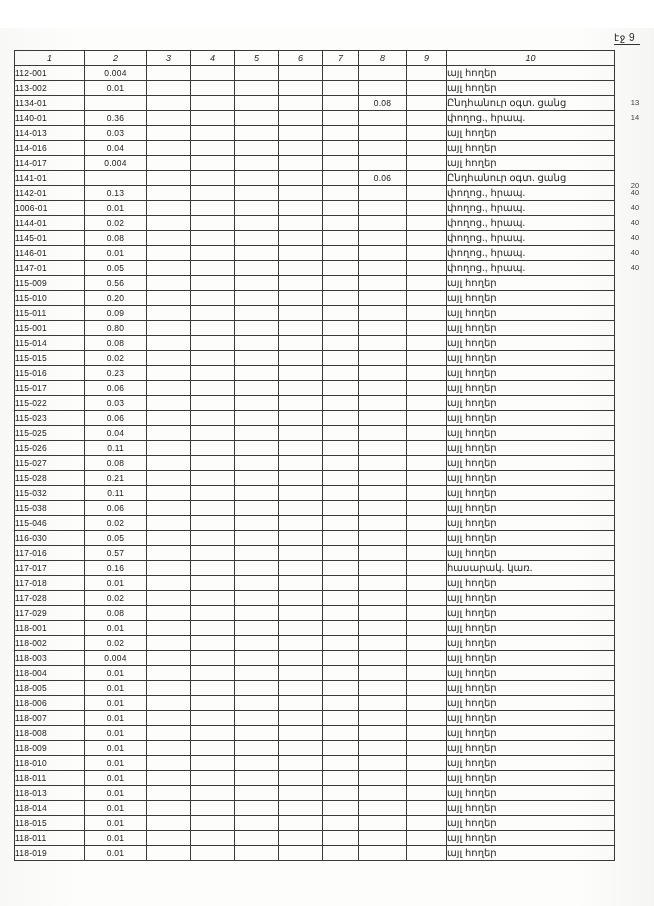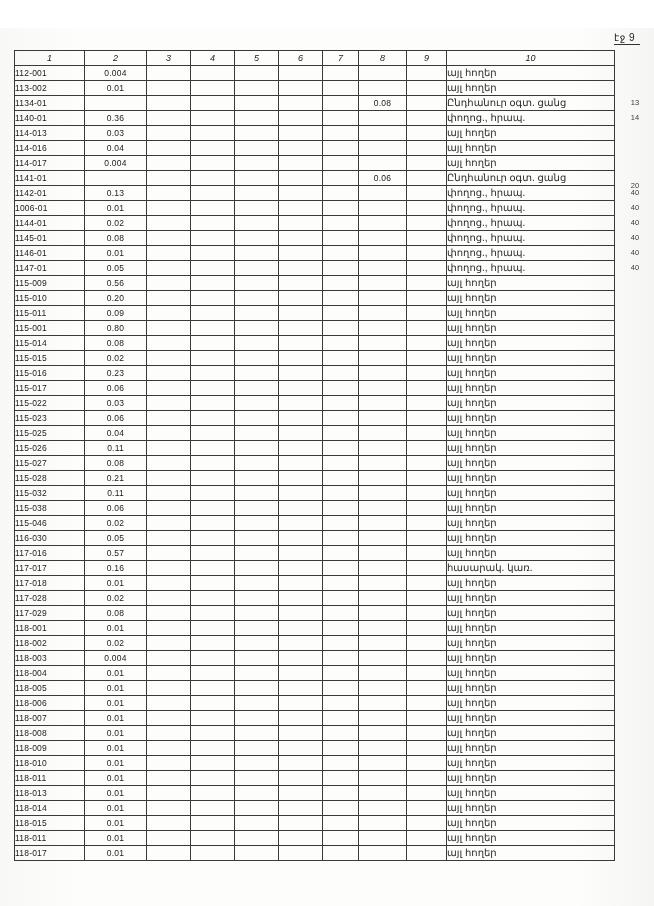--- a/index.html
+++ b/index.html
@@ -769,21 +769,21 @@
             <td class="num"></td>
             <td class="num"></td>
             <td class="num"></td>
             <td class="num"></td>
             <td class="num"></td>
             <td class="num"></td>
             <td class="num"></td>
             <td class="desc">այլ հողեր</td>
           </tr>
           <tr>
-            <td class="code">118-017</td>
+            <td class="code">118-019</td>
             <td class="num">0.01</td>
             <td class="num"></td>
             <td class="num"></td>
             <td class="num"></td>
             <td class="num"></td>
             <td class="num"></td>
             <td class="num"></td>
             <td class="num"></td>
             <td class="desc">այլ հողեր</td>
           </tr>

